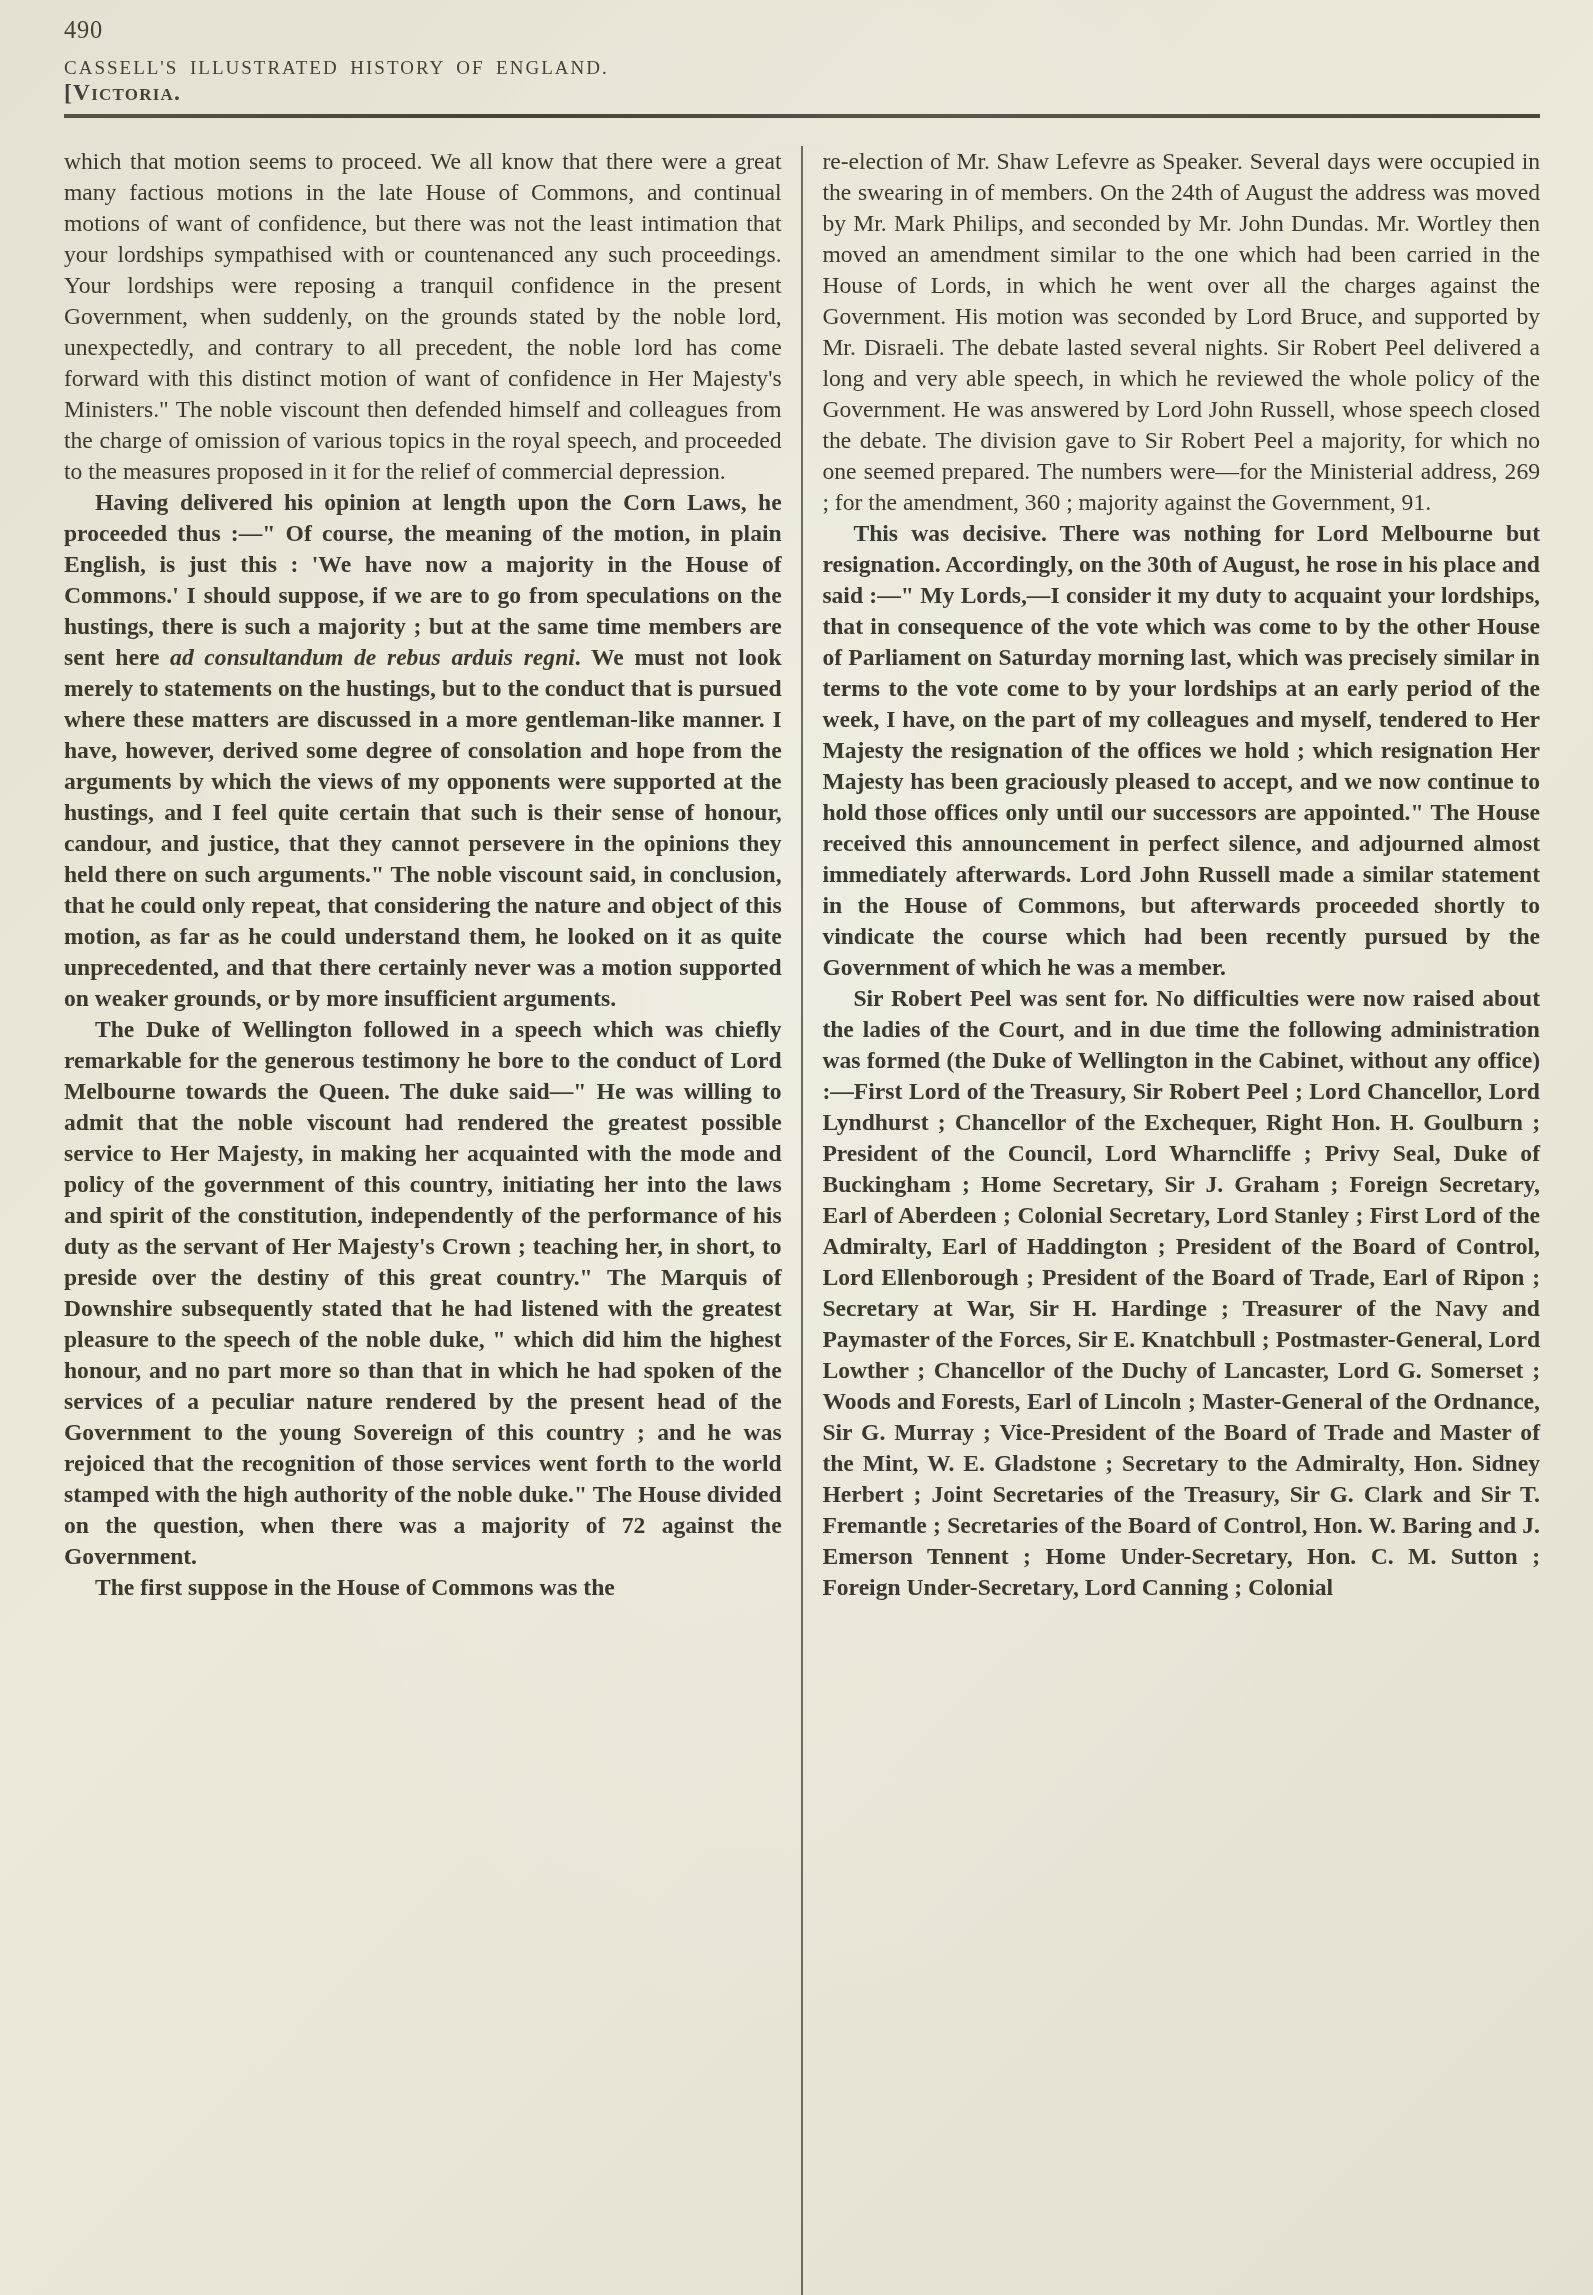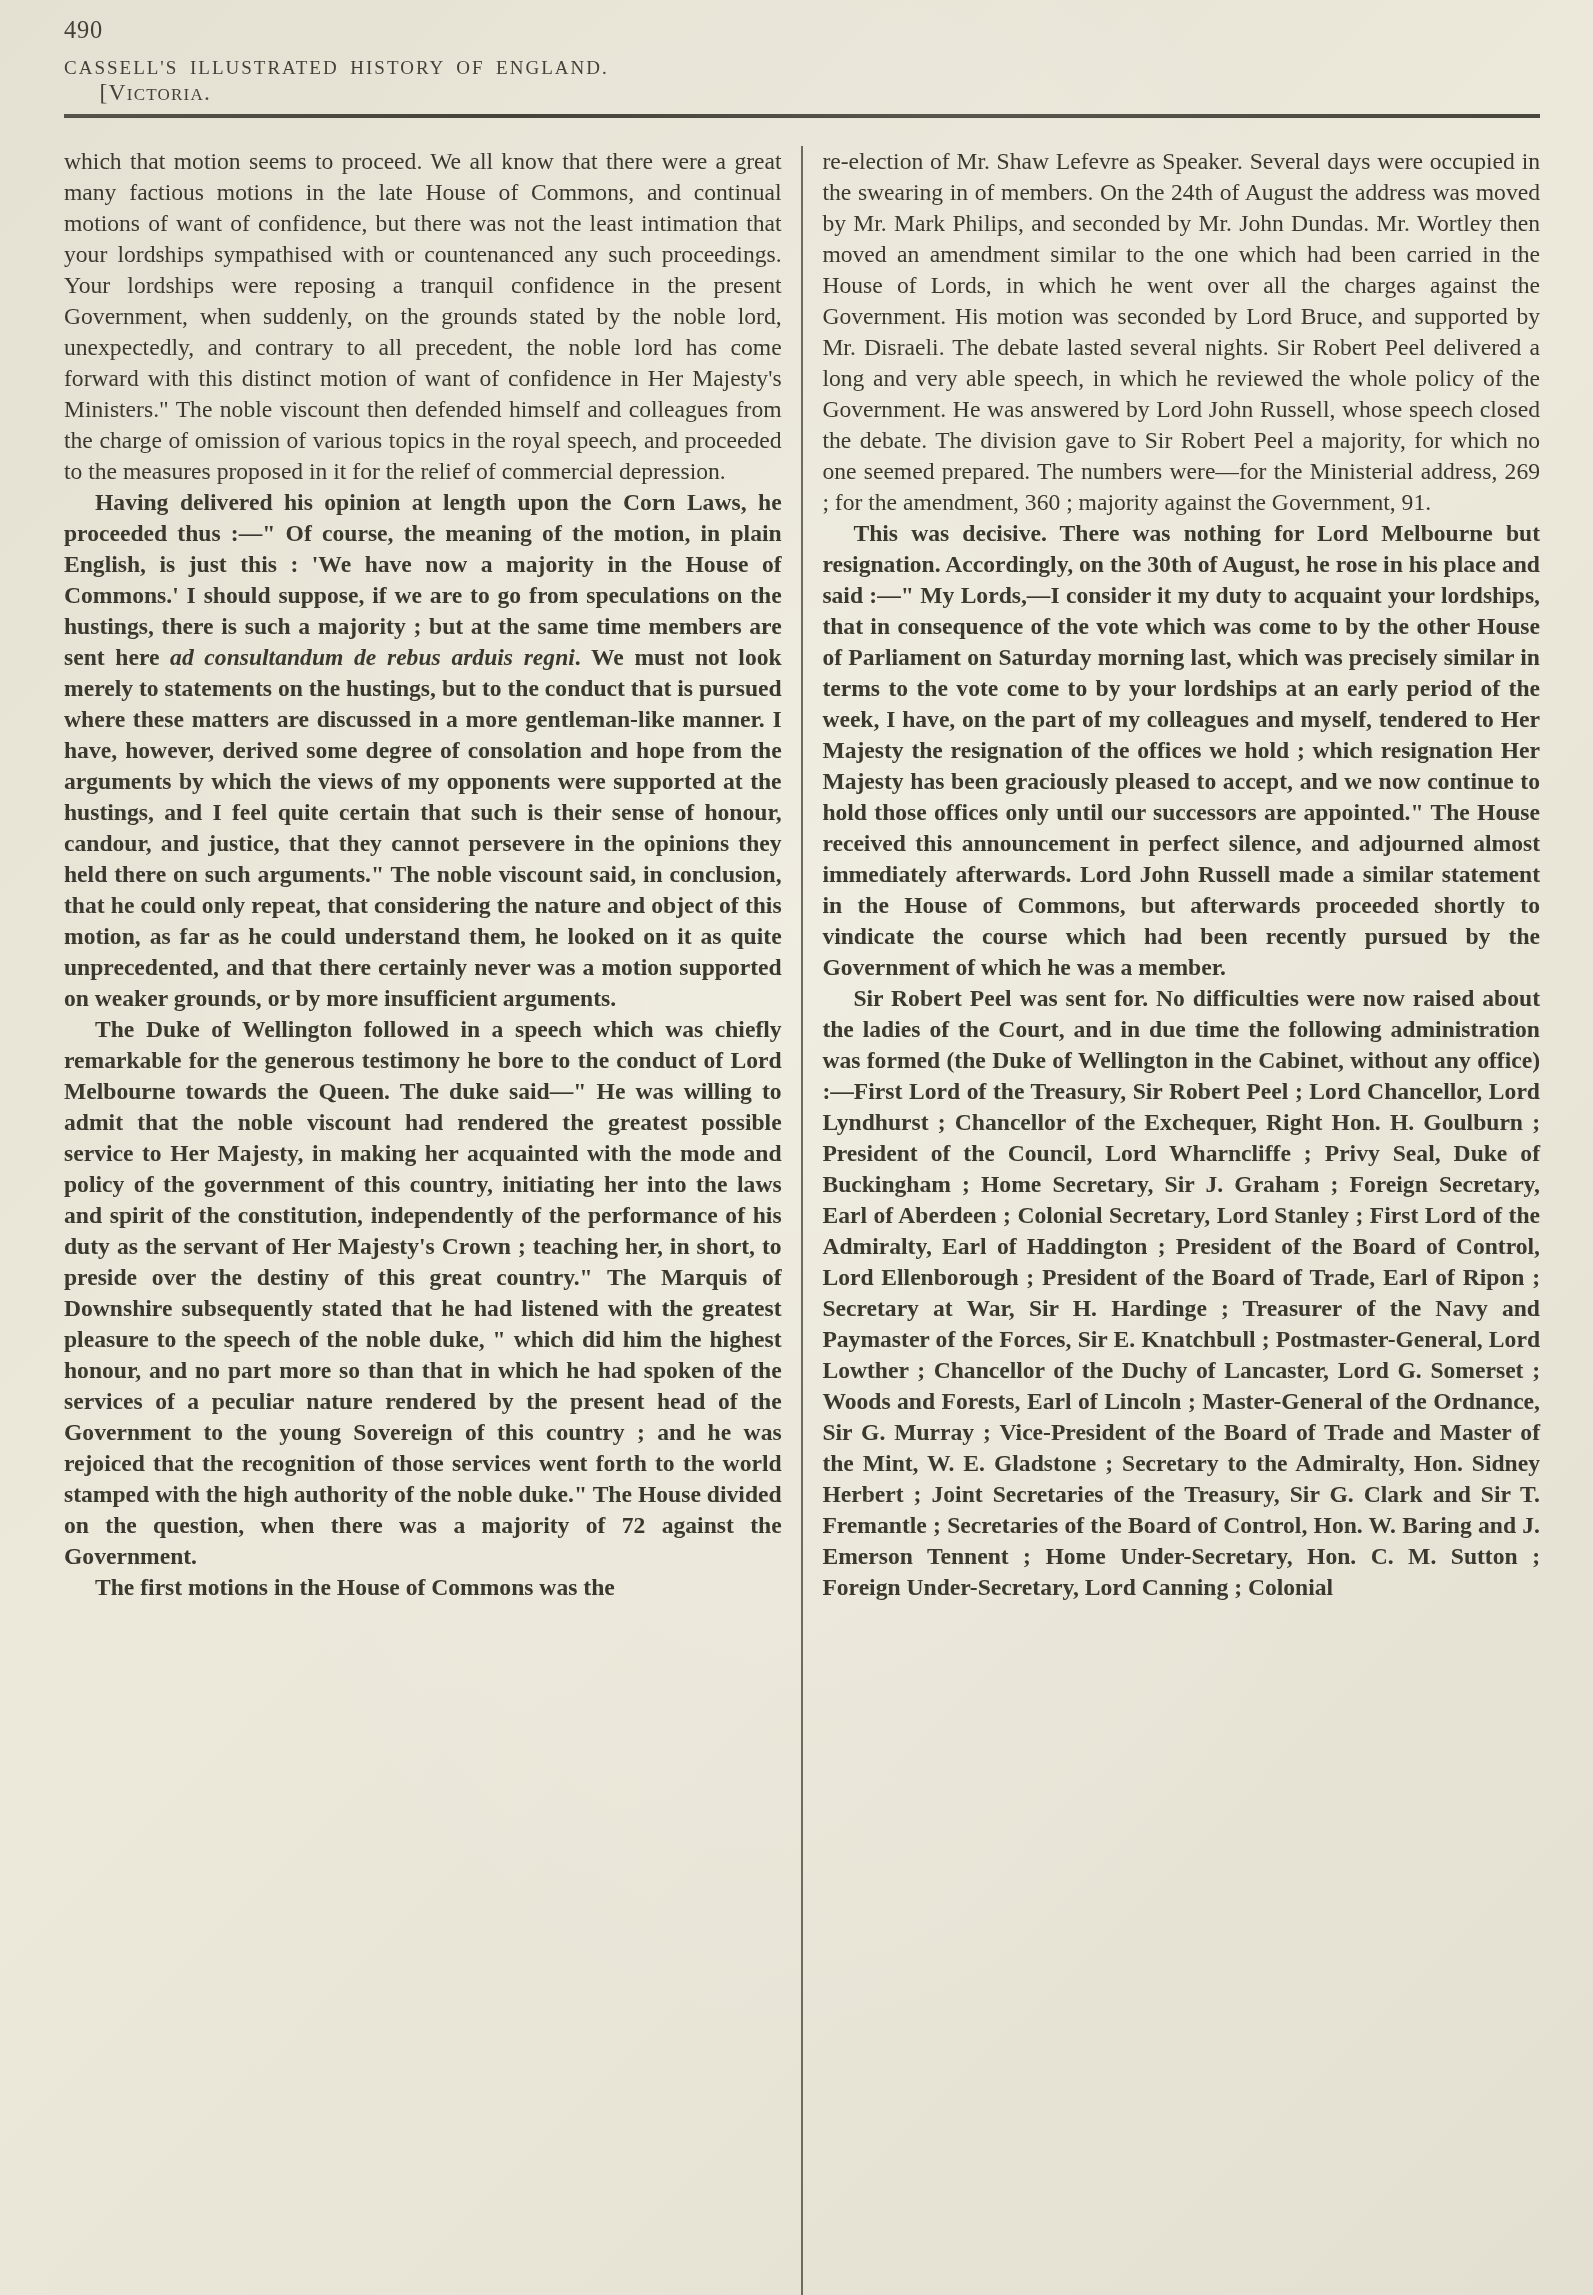--- a/index.html
+++ b/index.html
@@ -35,24 +35,24 @@
     flex: 1;
     text-align: center;
     font-size: 19px;
     letter-spacing: 2px;
     word-spacing: 4.9px;
     white-space: nowrap;
     margin-top: 13px;
   }
   .header-right {
     width: 147px;
-    text-align: right;
     font-size: 23.6px;
     font-variant: small-caps;
     letter-spacing: 1.2px;
+    font-weight: bold;
   }
   .header-rule {
     margin-top: 8.1px;
     height: 2.4px;
     background: linear-gradient(90deg, #57544b 0%, #45423a 30%, #5a574e 60%, #4a473f 100%);
     border-bottom: 0.8px solid rgba(70,66,58,0.35);
   }
   .columns {
     display: flex;
     margin-top: 28px;
@@ -96,21 +96,21 @@
     <span class="header-right">[Victoria.</span>
   </header>
 
   <div class="header-rule"></div>
 
   <div class="columns">
     <div class="column">
         <p class="para"><span>which that motion seems to proceed.  We all know that there were a great many factious motions in the late House of Commons, and continual motions of want of confidence, but there was not the least intimation that your lordships sympathised with or countenanced any such proceedings.  Your lordships were reposing a tranquil confidence in the present Government, when suddenly, on the grounds stated by the noble lord, unexpectedly, and contrary to all precedent, the noble lord has come forward with this distinct motion of want of confidence in Her Majesty's Ministers."  The noble viscount then defended himself and colleagues from the charge of omission of various topics in the royal speech, and proceeded to the measures proposed in it for the relief of commercial depression.</span></p>
         <p class="para indent"><span>Having delivered his opinion at length upon the Corn Laws, he proceeded thus :—" Of course, the meaning of the motion, in plain English, is just this : 'We have now a majority in the House of Commons.'  I should suppose, if we are to go from speculations on the hustings, there is such a majority ; but at the same time members are sent here </span><span class="italic">ad consultandum de rebus arduis regni</span><span>.  We must not look merely to statements on the hustings, but to the conduct that is pursued where these matters are discussed in a more gentleman-like manner.  I have, however, derived some degree of consolation and hope from the arguments by which the views of my opponents were supported at the hustings, and I feel quite certain that such is their sense of honour, candour, and justice, that they cannot persevere in the opinions they held there on such arguments."  The noble viscount said, in conclusion, that he could only repeat, that considering the nature and object of this motion, as far as he could understand them, he looked on it as quite unprecedented, and that there certainly never was a motion supported on weaker grounds, or by more insufficient arguments.</span></p>
         <p class="para indent"><span>The Duke of Wellington followed in a speech which was chiefly remarkable for the generous testimony he bore to the conduct of Lord Melbourne towards the Queen.  The duke said—" He was willing to admit that the noble viscount had rendered the greatest possible service to Her Majesty, in making her acquainted with the mode and policy of the government of this country, initiating her into the laws and spirit of the constitution, independently of the performance of his duty as the servant of Her Majesty's Crown ; teaching her, in short, to preside over the destiny of this great country."  The Marquis of Downshire subsequently stated that he had listened with the greatest pleasure to the speech of the noble duke, " which did him the highest honour, and no part more so than that in which he had spoken of the services of a peculiar nature rendered by the present head of the Government to the young Sovereign of this country ; and he was rejoiced that the recognition of those services went forth to the world stamped with the high authority of the noble duke."  The House divided on the question, when there was a majority of 72 against the Government.</span></p>
-        <p class="para indent"><span>The first motions in the House of Commons was the</span></p>
+        <p class="para indent"><span>The first suppose in the House of Commons was the</span></p>
       </div>
     <div class="column-divider"></div>
     <div class="column">
         <p class="para"><span>re-election of Mr. Shaw Lefevre as Speaker.  Several days were occupied in the swearing in of members.  On the 24th of August the address was moved by Mr. Mark Philips, and seconded by Mr. John Dundas.  Mr. Wortley then moved an amendment similar to the one which had been carried in the House of Lords, in which he went over all the charges against the Government.  His motion was seconded by Lord Bruce, and supported by Mr. Disraeli.  The debate lasted several nights.  Sir Robert Peel delivered a long and very able speech, in which he reviewed the whole policy of the Government.  He was answered by Lord John Russell, whose speech closed the debate.  The division gave to Sir Robert Peel a majority, for which no one seemed prepared.  The numbers were—for the Ministerial address, 269 ; for the amendment, 360 ; majority against the Government, 91.</span></p>
         <p class="para indent"><span>This was decisive.  There was nothing for Lord Melbourne but resignation.  Accordingly, on the 30th of August, he rose in his place and said :—" My Lords,—I consider it my duty to acquaint your lordships, that in consequence of the vote which was come to by the other House of Parliament on Saturday morning last, which was precisely similar in terms to the vote come to by your lordships at an early period of the week, I have, on the part of my colleagues and myself, tendered to Her Majesty the resignation of the offices we hold ; which resignation Her Majesty has been graciously pleased to accept, and we now continue to hold those offices only until our successors are appointed."  The House received this announcement in perfect silence, and adjourned almost immediately afterwards.  Lord John Russell made a similar statement in the House of Commons, but afterwards proceeded shortly to vindicate the course which had been recently pursued by the Government of which he was a member.</span></p>
         <p class="para indent"><span>Sir Robert Peel was sent for.  No difficulties were now raised about the ladies of the Court, and in due time the following administration was formed (the Duke of Wellington in the Cabinet, without any office) :—First Lord of the Treasury, Sir Robert Peel ; Lord Chancellor, Lord Lyndhurst ; Chancellor of the Exchequer, Right Hon. H. Goulburn ; President of the Council, Lord Wharncliffe ; Privy Seal, Duke of Buckingham ; Home Secretary, Sir J. Graham ; Foreign Secretary, Earl of Aberdeen ; Colonial Secretary, Lord Stanley ; First Lord of the Admiralty, Earl of Haddington ; President of the Board of Control, Lord Ellenborough ; President of the Board of Trade, Earl of Ripon ; Secretary at War, Sir H. Hardinge ; Treasurer of the Navy and Paymaster of the Forces, Sir E. Knatchbull ; Postmaster-General, Lord Lowther ; Chancellor of the Duchy of Lancaster, Lord G. Somerset ; Woods and Forests, Earl of Lincoln ; Master-General of the Ordnance, Sir G. Murray ; Vice-President of the Board of Trade and Master of the Mint, W. E. Gladstone ; Secretary to the Admiralty, Hon. Sidney Herbert ; Joint Secretaries of the Treasury, Sir G. Clark and Sir T. Fremantle ; Secretaries of the Board of Control, Hon. W. Baring and J. Emerson Tennent ; Home Under-Secretary, Hon. C. M. Sutton ; Foreign Under-Secretary, Lord Canning ; Colonial</span></p>
       </div>
   </div>
 </div>
 

